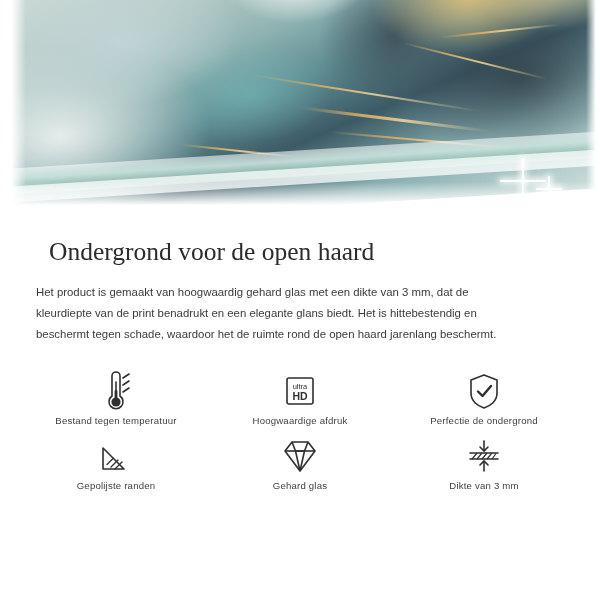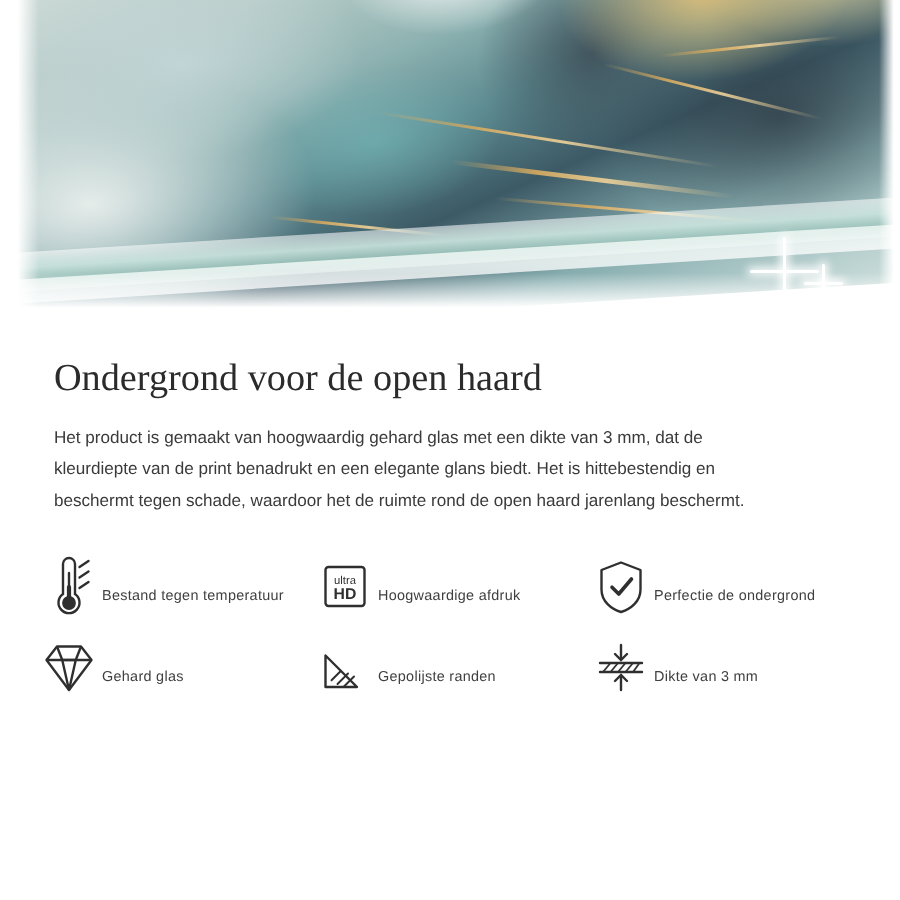--- a/index.html
+++ b/index.html
@@ -86,43 +86,42 @@
   .sparkle2:before { left: 12px; top: 0; width: 1.6px; height: 26px; }
   .sparkle2:after { left: 0; top: 12px; width: 26px; height: 1.6px; }
 
   
   .content { position: absolute; left: 0; top: 222px; width: 600px; }
   .headline {
     font-family: "Liberation Serif", serif;
     font-size: 25.5px;
     line-height: 32px;
     color: #2b2b2b;
-    padding: 14px 36px 0 36px;
+    padding: 14px 36px 0 49px;
     font-weight: 400;
   }
   .headline .l2 { display: block; }
   .body {
     padding: 14px 36px 0 36px;
     font-size: 11.4px;
     line-height: 21px;
     color: #3a3a3a;
     max-width: 560px;
   }
 
   
   .features {
     display: grid;
     grid-template-columns: repeat(3, 1fr);
     row-gap: 6px;
     padding: 22px 24px 0 24px;
   }
-  .feature { display: flex; flex-direction: row; align-items: center; }
+  .feature { display: flex; flex-direction: column; }
   .feat-icon { height: 48px; display: flex; align-items: center; justify-content: center; }
   .feat-label {
-    margin-top: 13px;
     font-size: 9.6px;
     color: #3f3f3f;
     text-align: center;
     letter-spacing: .2px;
   }
   svg { display: block; }
 </style>
 </head>
 <body>
 
@@ -189,44 +188,44 @@
             <path d="M22 7 L35 12 V25 C35 33 28.5 38 22 40 C15.5 38 9 33 9 25 V12 Z" fill="none" stroke="#2f2f2f" stroke-width="1.6" stroke-linejoin="round"></path>
             <path d="M16 23.5 l4.5 4.5 L29 18" fill="none" stroke="#2f2f2f" stroke-width="2.4" stroke-linecap="round" stroke-linejoin="round"></path>
           </svg>
         </div>
         <div class="feat-label">Perfectie de ondergrond</div>
       </div>
 
       <div class="feature">
         <div class="feat-icon">
           <svg width="44" height="46" viewBox="0 0 44 46">
+            <path d="M9 36 V15 L30 36 Z" fill="none" stroke="#2f2f2f" stroke-width="1.6" stroke-linejoin="round"></path>
+            <g stroke="#2f2f2f" stroke-width="1.3" stroke-linecap="round">
+              <line x1="13" y1="31.5" x2="19" y2="25.5"></line>
+              <line x1="17" y1="34" x2="24" y2="27"></line>
+              <line x1="21" y1="36" x2="28" y2="29"></line>
+            </g>
+          </svg>
+        </div>
+        <div class="feat-label">Gepolijste randen</div>
+      </div>
+
+      <div class="feature">
+        <div class="feat-icon">
+          <svg width="44" height="46" viewBox="0 0 44 46">
             <g fill="none" stroke="#2f2f2f" stroke-width="1.6" stroke-linejoin="round">
               <path d="M7 18 L14 9 H30 L37 18 L22 38 Z"></path>
               <path d="M7 18 H37"></path>
               <path d="M14 9 L17.5 18 L22 38"></path>
               <path d="M30 9 L26.5 18 L22 38"></path>
               <path d="M17.5 18 H26.5"></path>
             </g>
           </svg>
         </div>
         <div class="feat-label">Gehard glas</div>
-      </div>
-
-      <div class="feature">
-        <div class="feat-icon">
-          <svg width="44" height="46" viewBox="0 0 44 46">
-            <path d="M9 36 V15 L30 36 Z" fill="none" stroke="#2f2f2f" stroke-width="1.6" stroke-linejoin="round"></path>
-            <g stroke="#2f2f2f" stroke-width="1.3" stroke-linecap="round">
-              <line x1="13" y1="31.5" x2="19" y2="25.5"></line>
-              <line x1="17" y1="34" x2="24" y2="27"></line>
-              <line x1="21" y1="36" x2="28" y2="29"></line>
-            </g>
-          </svg>
-        </div>
-        <div class="feat-label">Gepolijste randen</div>
       </div>
 
       <div class="feature">
         <div class="feat-icon">
           <svg width="44" height="46" viewBox="0 0 44 46">
             <g stroke="#2f2f2f" stroke-width="1.6" stroke-linecap="round" fill="none">
               <line x1="22" y1="8" x2="22" y2="17"></line>
               <path d="M18 14 l4 4 l4 -4"></path>
               <line x1="22" y1="38" x2="22" y2="29"></line>
               <path d="M18 32 l4 -4 l4 4"></path>

